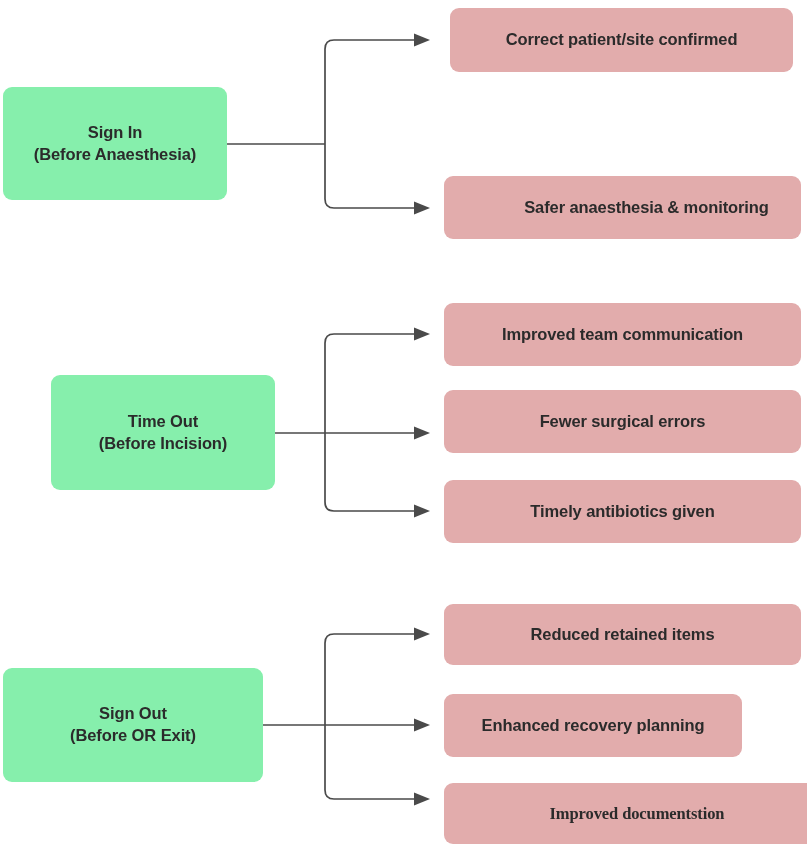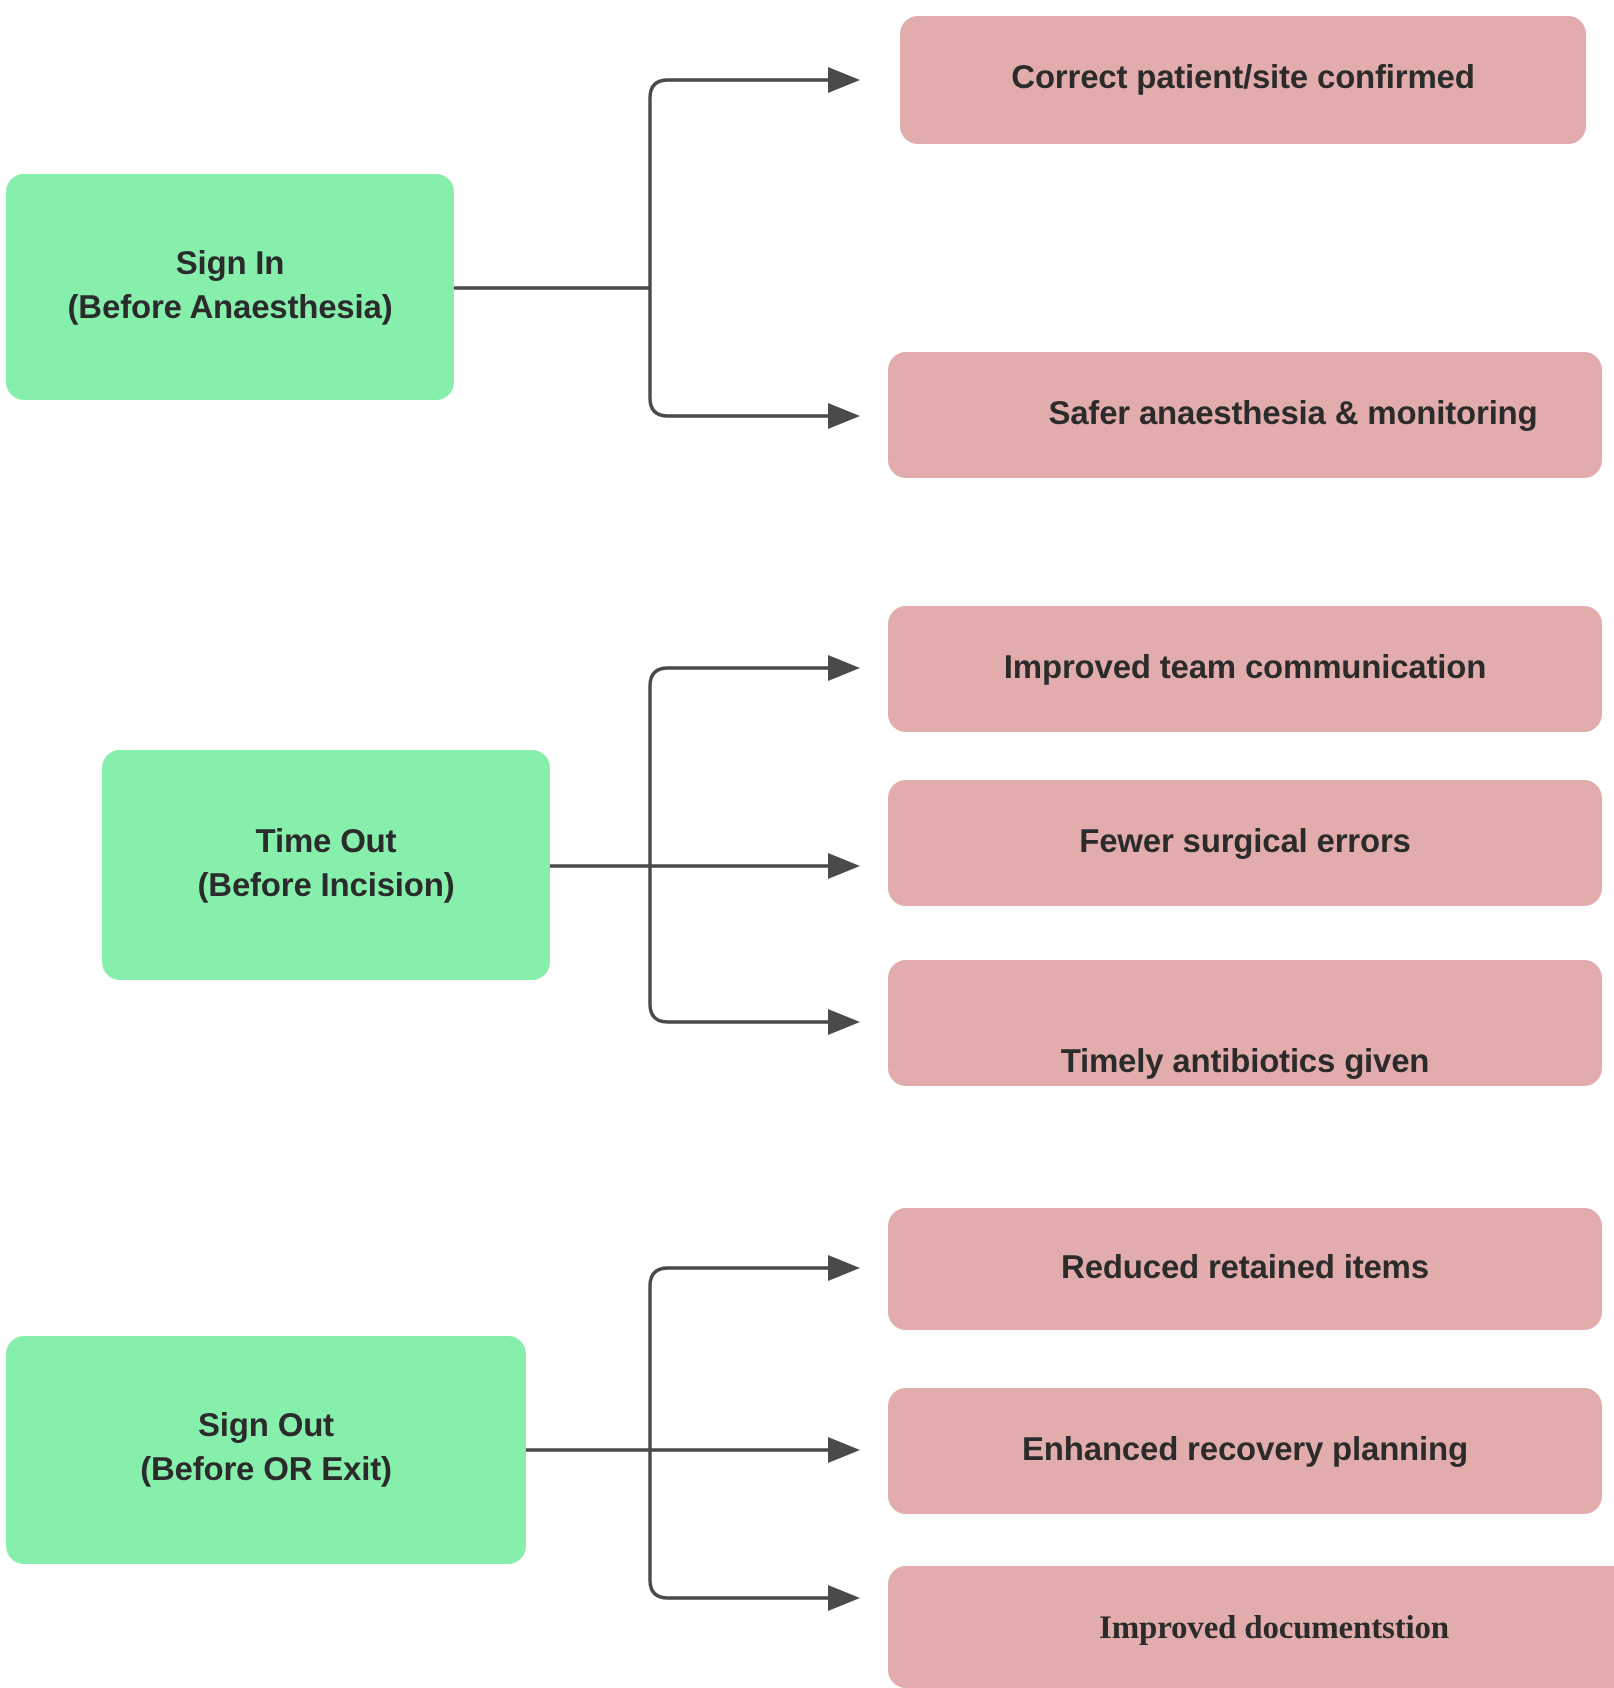--- a/index.html
+++ b/index.html
@@ -93,30 +93,30 @@
       <div class="node stage" style="left: 3px; top: 375px; width: 224px; height: 115px; margin-left: 48px;">
         <span class="node-label">Time Out
 (Before Incision)</span>
       </div>
       <div class="node outcome" style="left: 444px; top: 303px; width: 357px; height: 63px;">
         <span class="node-label">Improved team communication</span>
       </div>
       <div class="node outcome" style="left: 444px; top: 390px; width: 357px; height: 63px;">
         <span class="node-label">Fewer surgical errors</span>
       </div>
-      <div class="node outcome" style="left: 444px; top: 480px; width: 357px; height: 63px; align-items: flex-end;">
+      <div class="node outcome" style="left: 444px; top: 480px; width: 357px; height: 63px;">
         <span class="node-label">Timely antibiotics given</span>
       </div>
       <div class="node stage" style="left: 3px; top: 668px; width: 260px; height: 114px; text-align: center;">
         <span class="node-label">Sign Out
 (Before OR Exit)</span>
       </div>
       <div class="node outcome" style="left: 444px; top: 604px; width: 357px; height: 61px;">
         <span class="node-label">Reduced retained items</span>
       </div>
-      <div class="node outcome" style="left: 444px; top: 694px; width: 357px; height: 63px;">
+      <div class="node outcome" style="left: 444px; top: 694px; width: 298px; height: 63px;">
         <span class="node-label">Enhanced recovery planning</span>
       </div>
       <div class="node outcome" style="left: 444px; top: 783px; width: 386px; height: 61px; font-family: Liberation Serif, serif;">
         <span class="node-label">Improved documentstion</span>
       </div>
     </div>
 </div>
 
 </body></html>

